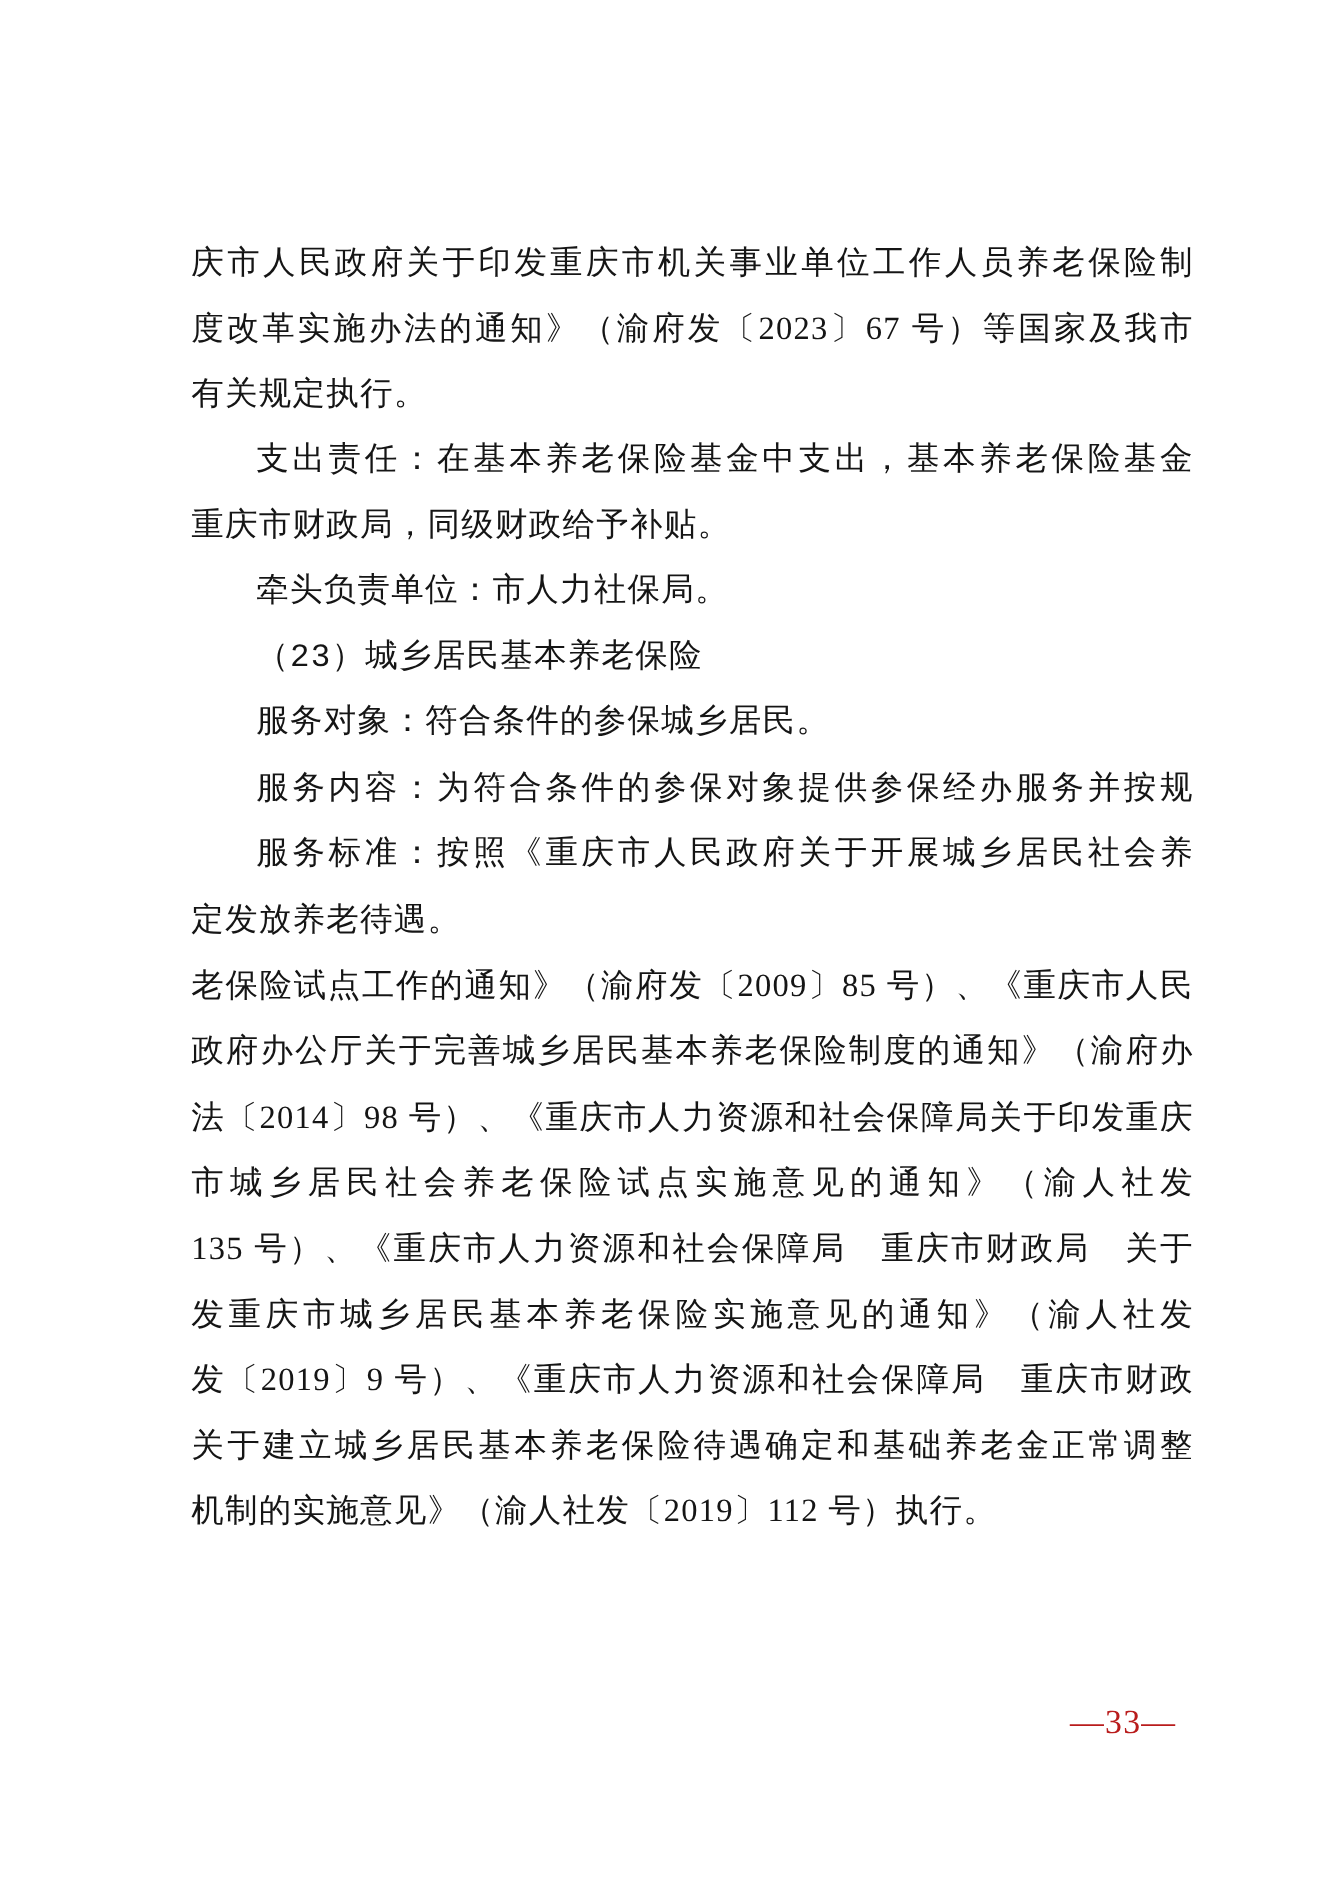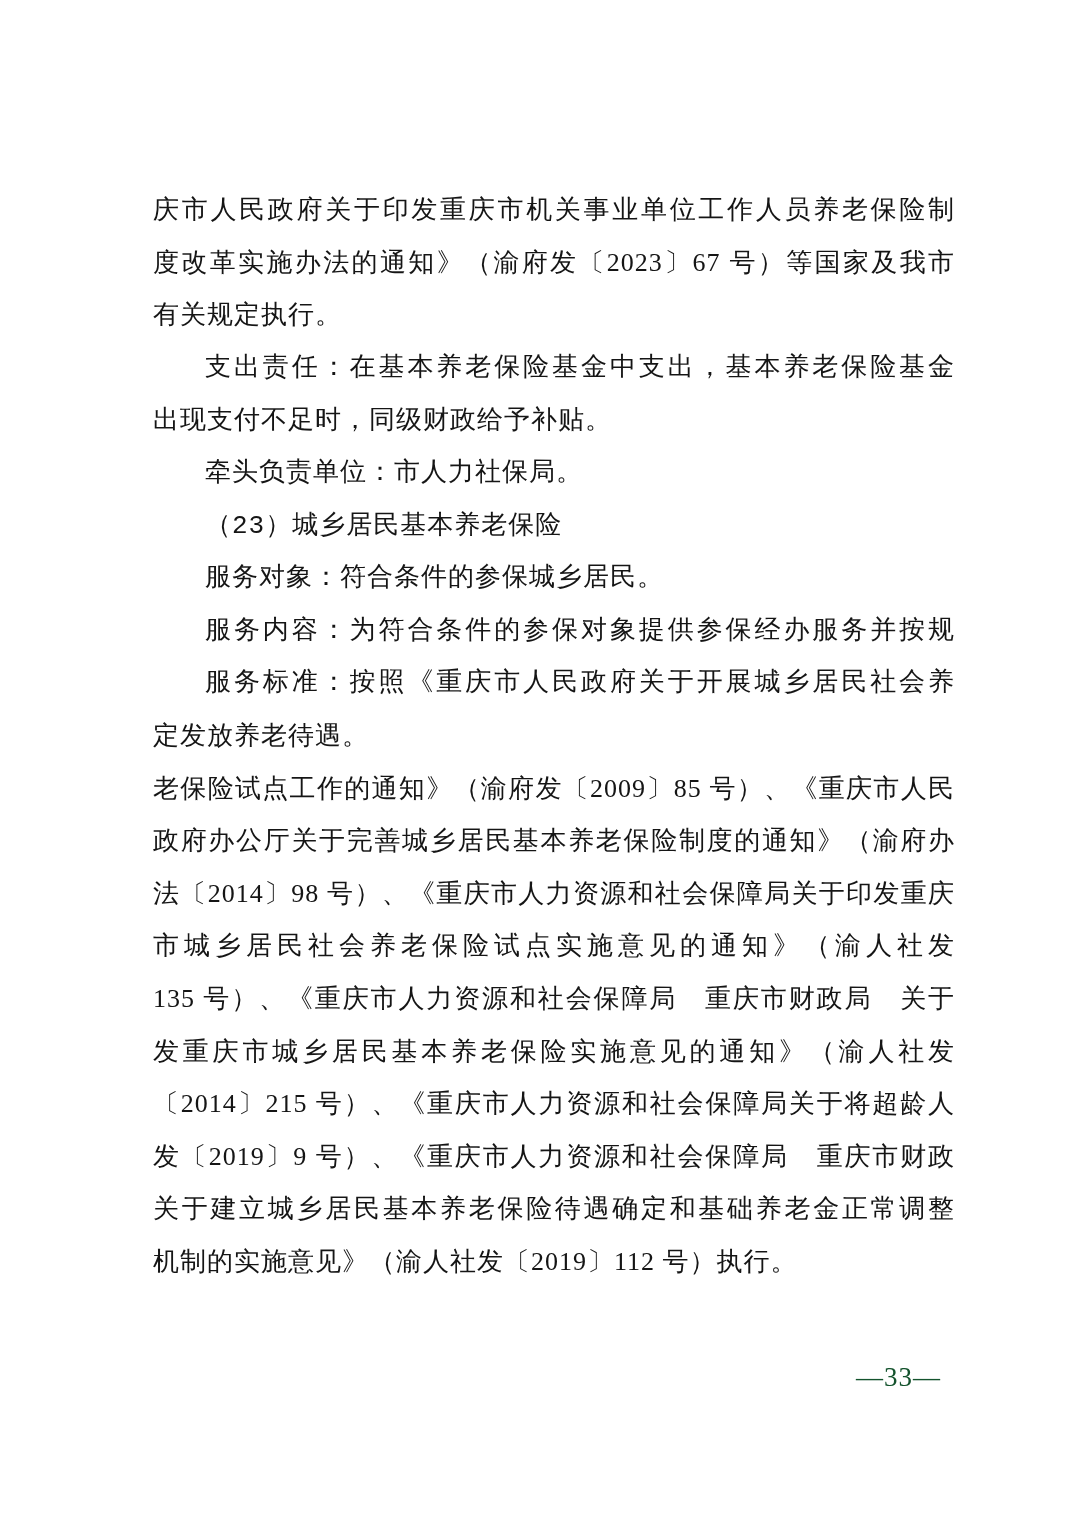--- a/index.html
+++ b/index.html
@@ -36,44 +36,43 @@
     white-space: normal;
     text-align: justify;
     text-align-last: justify;
   }
   .footer-page-number {
     position: absolute;
     top: 1362px;
     right: 133px;
     font-size: 27px;
     letter-spacing: 1px;
-    color: #14532d;
+    color: #b91c1c;
   }
 </style>
 </head>
 <body>
 
 <div class="page">
   <div class="text-block">
       <div class="line fill">庆市人民政府关于印发重庆市机关事业单位工作人员养老保险制</div>
       <div class="line fill">度改革实施办法的通知》（渝府发〔2023〕67 号）等国家及我市</div>
       <div class="line">有关规定执行。</div>
       <div class="line indent fill">支出责任：在基本养老保险基金中支出，基本养老保险基金</div>
-      <div class="line">出现支付不足时，同级财政给予补贴。</div>
+      <div class="line">重庆市财政局，同级财政给予补贴。</div>
       <div class="line indent">牵头负责单位：市人力社保局。</div>
       <div class="line indent">（23）城乡居民基本养老保险</div>
       <div class="line indent">服务对象：符合条件的参保城乡居民。</div>
       <div class="line indent fill">服务内容：为符合条件的参保对象提供参保经办服务并按规</div>
       <div class="line indent fill">服务标准：按照《重庆市人民政府关于开展城乡居民社会养</div>
       <div class="line">定发放养老待遇。</div>
       <div class="line fill">老保险试点工作的通知》（渝府发〔2009〕85 号）、《重庆市人民</div>
       <div class="line fill">政府办公厅关于完善城乡居民基本养老保险制度的通知》（渝府办</div>
       <div class="line fill">法〔2014〕98 号）、《重庆市人力资源和社会保障局关于印发重庆</div>
       <div class="line fill">市城乡居民社会养老保险试点实施意见的通知》（渝人社发〔2009〕</div>
       <div class="line fill">135 号）、《重庆市人力资源和社会保障局　重庆市财政局　关于印</div>
       <div class="line fill">发重庆市城乡居民基本养老保险实施意见的通知》（渝人社发</div>
-      <div class="line fill">〔2014〕215 号）、《重庆市人力资源和社会保障局关于将超龄人</div>
       <div class="line fill">发〔2019〕9 号）、《重庆市人力资源和社会保障局　重庆市财政局</div>
       <div class="line fill">关于建立城乡居民基本养老保险待遇确定和基础养老金正常调整</div>
       <div class="line">机制的实施意见》（渝人社发〔2019〕112 号）执行。</div>
     </div>
   <div class="footer-page-number">—33—</div>
 </div>
 
 </body></html>

